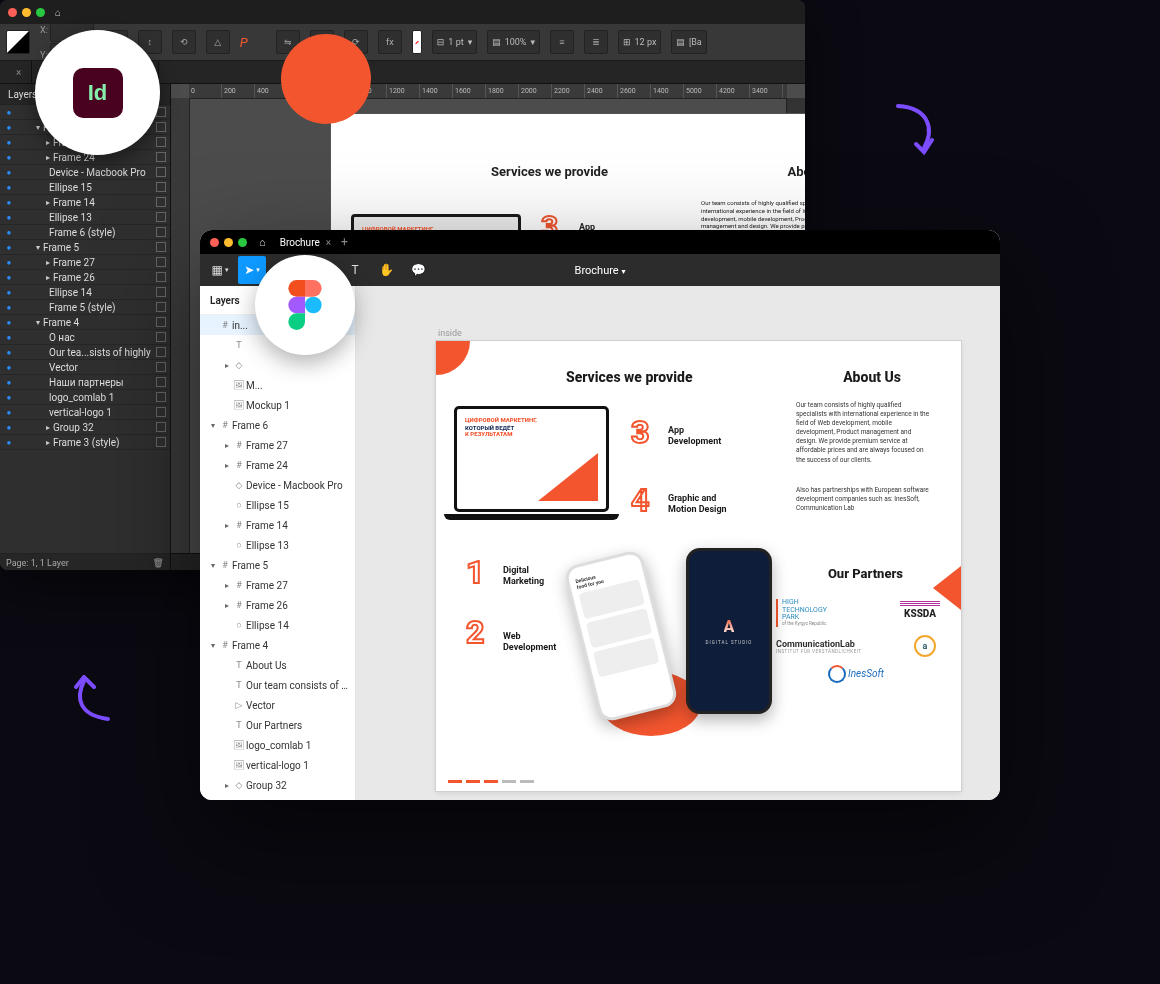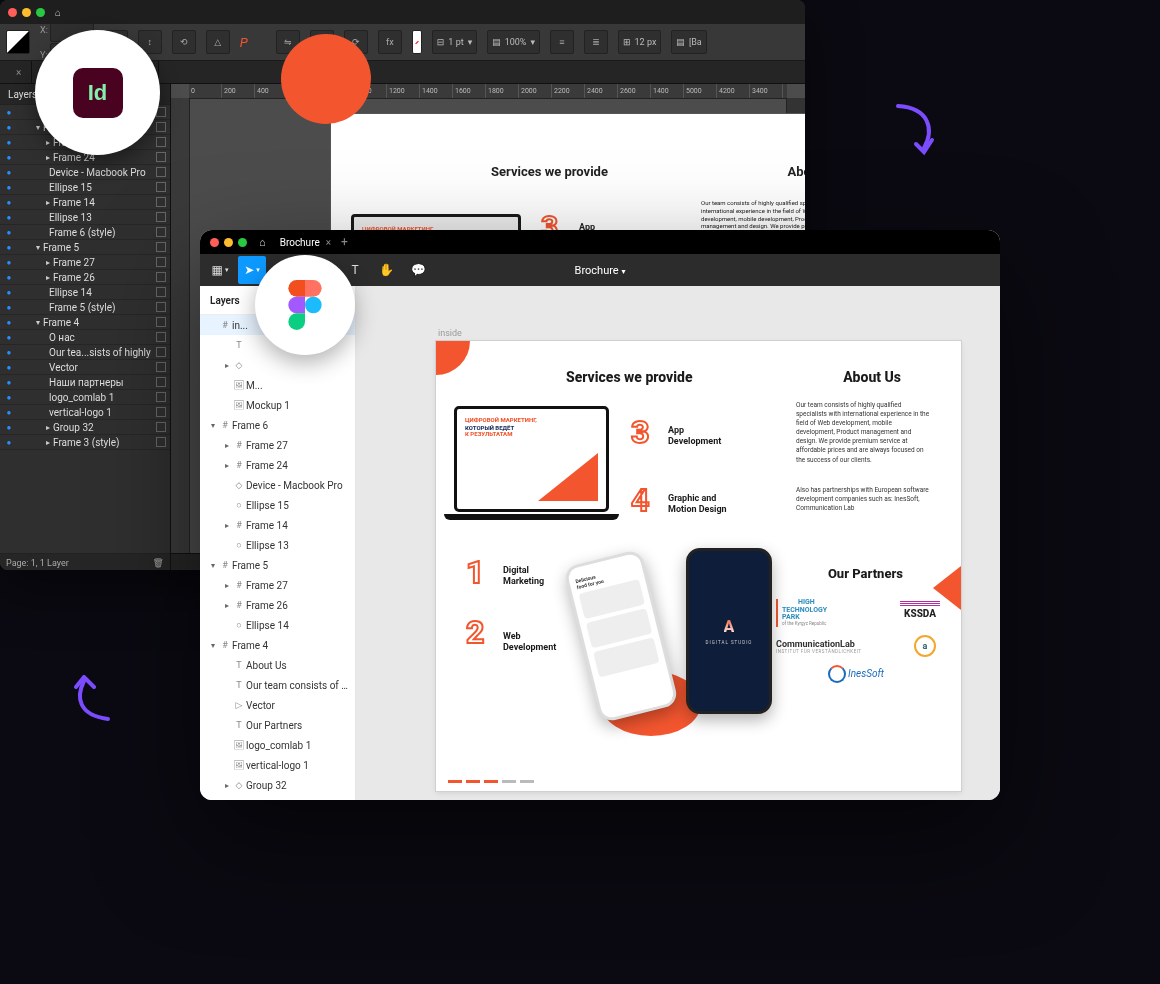--- a/index.html
+++ b/index.html
@@ -88,21 +88,21 @@
   .fg-page .services{position:absolute;left:130px;top:28px;font-weight:800;font-size:14px;color:#1a1a1a;}
   .fg-page .aboutus{position:absolute;right:60px;top:28px;font-weight:800;font-size:14px;color:#1a1a1a;}
   .fg-page .ap1{position:absolute;right:30px;top:60px;width:135px;font-size:6.5px;color:#333;line-height:1.4;text-align:left;}
   .fg-page .ap2{position:absolute;right:30px;top:115px;width:135px;font-size:6.5px;color:#333;line-height:1.4;}
   .fg-page .ap3{position:absolute;right:30px;top:145px;width:135px;font-size:6.5px;color:#333;line-height:1.4;}
   .fg-page .tri{position:absolute;right:0;top:225px;width:0;height:0;border-top:22px solid transparent;border-bottom:22px solid transparent;border-right:28px solid #f3562f;}
   .fg-page .partners{position:absolute;right:58px;top:225px;font-weight:800;font-size:13px;color:#1a1a1a;}
   .fg-page .plogos{position:absolute;right:25px;top:250px;width:160px;}
   .fg-page .plogos .prow{display:flex;justify-content:space-between;align-items:center;margin-top:8px;gap:8px;}
   .fg-page .logo-htp{font-size:7px;line-height:1.1;color:#2a8dbd;border-left:2px solid #f3562f;padding-left:4px;}
-  .fg-page .logo-htp b{font-weight:700;margin-left:16px;}
+  .fg-page .logo-htp b{font-weight:400;}
   .fg-page .logo-kssda{font-size:10px;font-weight:800;color:#222;position:relative;}
   .fg-page .logo-kssda::before{content:"";position:absolute;top:-8px;left:-4px;width:40px;height:6px;background:repeating-linear-gradient(0deg,#b030a0 0 1px,transparent 1px 2px);}
   .fg-page .logo-comlab{font-size:9px;color:#333;}
   .fg-page .logo-comlab .c{font-weight:700;}
   .fg-page .logo-comlab .sub{display:block;font-size:4.5px;color:#999;letter-spacing:.5px;}
   .fg-page .badge-a{width:18px;height:18px;border-radius:50%;border:2px solid #f3a72f;display:flex;align-items:center;justify-content:center;font-size:9px;font-weight:700;color:#2a5b6b;}
   .fg-page .logo-ines{font-size:10px;color:#1a6bbd;font-style:italic;width:100%;text-align:center;}
   .fg-page .logo-ines .ring{display:inline-block;width:14px;height:14px;border:2px solid #1a6bbd;border-top-color:#f3562f;border-radius:50%;vertical-align:middle;margin-right:2px;}
   .fg-page .laptop{position:absolute;left:8px;top:65px;width:175px;height:120px;}
   .fg-page .laptop .screen{position:absolute;left:10px;top:0;right:10px;bottom:14px;background:#fff;border:3px solid #111;border-radius:5px;padding:8px;box-sizing:border-box;}

